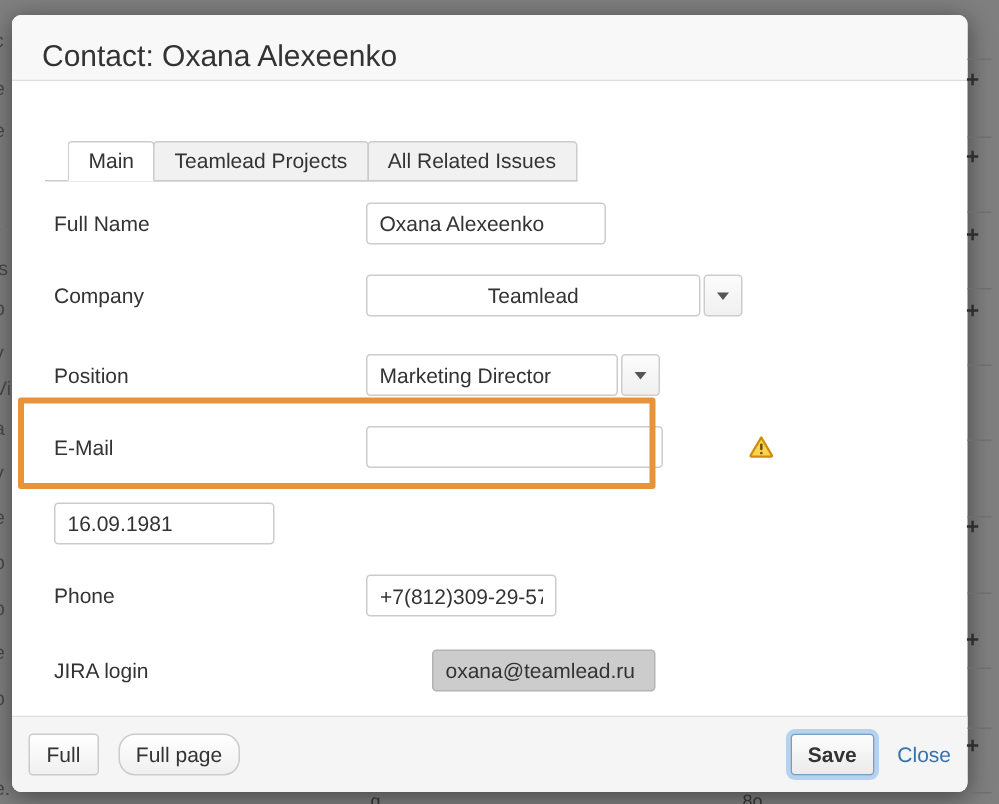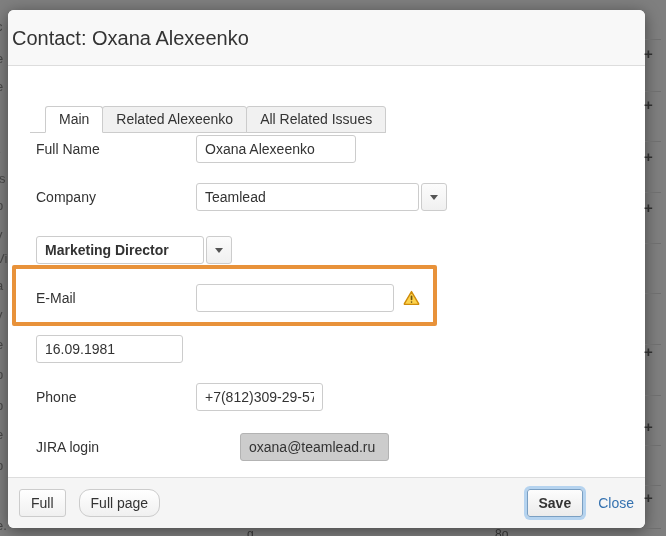--- a/index.html
+++ b/index.html
@@ -18,40 +18,40 @@
   .rline{position:absolute;left:645px;width:16px;height:1px;background:#6e6e6e;}
   .rplus{position:absolute;left:644px;width:16px;color:#2d2d2d;font-size:15px;font-weight:bold;line-height:14px;}
 
   
   .dialog{
     position:absolute;left:8px;top:10px;width:637px;height:518px;
     background:#fff;border-radius:6px;
     box-shadow:0 3px 16px rgba(0,0,0,.45);
   }
   .dlg-header{
-    height:56px;border-bottom:1px solid #ddd;border-radius:6px 6px 0 0;
-    background:#f8f8f8;box-sizing:border-box;padding:17px 0 0 4px;
+    height:44px;border-bottom:1px solid #ddd;border-radius:6px 6px 0 0;
+    background:#f8f8f8;box-sizing:border-box;padding:17px 0 0 20px;
   }
   .dlg-title{font-size:20px;color:#333;}
 
   
   .tabs{
-    position:absolute;left:22px;top:96px;display:flex;align-items:center;
+    position:absolute;left:22px;top:84px;display:flex;align-items:center;
     border-bottom:1px solid #ccc;padding-left:15px;
   }
   .tab{
     position:relative;margin-bottom:-1px;padding:4px 13px 5px;
     font-size:14px;color:#333;border:1px solid #ccc;border-radius:3px 3px 0 0;
     background:#f1f1f1;cursor:pointer;
   }
   .tab + .tab{margin-left:-1px;}
   .tab.active{background:#fff;border-bottom-color:#fff;z-index:2;}
 
   
-  .row{position:absolute;left:28px;height:28px;display:flex;align-items:center;}
+  .row{position:absolute;left:28px;height:28px;display:flex;align-items:center;gap:48px;}
   .row label{width:160px;font-size:14px;color:#333;flex:0 0 160px;}
   .txt{
     height:28px;box-sizing:border-box;border:1px solid #ccc;border-radius:3px;
     padding:0 8px;font-size:14px;color:#333;font-family:"Liberation Sans",sans-serif;
     background:#fff;outline:none;
   }
   .txt[readonly]{background:#ccc;border-color:#b3b3b3;}
   .r-fullname{top:125px;} .r-fullname .txt{width:160px;}
   .r-company{top:173px;}
   .r-position{top:226px;}
@@ -59,22 +59,22 @@
   .r-birthday{top:325px;}.r-birthday .txt{width:147px;}
   .r-phone{top:373px;}   .r-phone .txt{width:127px;}
   .r-jira{top:423px;}    .r-jira .txt{width:149px;margin-left:44px;}
 
   
   .select{display:flex;align-items:stretch;cursor:pointer;}
   .sel-text{
     box-sizing:border-box;height:28px;line-height:26px;border:1px solid #ccc;
     border-radius:3px;padding:0 8px;font-size:14px;color:#333;background:#fff;
   }
-  .r-company .sel-text{width:223px;}
-  .r-position .sel-text{width:168px;font-weight:bold;}
+  .r-company .sel-text{width:223px;text-align:center;}
+  .r-position .sel-text{width:168px;}
   .sel-btn{
     box-sizing:border-box;width:26px;height:28px;margin-left:2px;
     border:1px solid #ccc;border-radius:3px;
     background:linear-gradient(#fcfcfc,#f0f0f0);
     display:flex;align-items:center;justify-content:center;
   }
   .caret{width:0;height:0;border-left:4px solid transparent;border-right:4px solid transparent;border-top:5px solid #555;}
 
   
   .highlight-box{
@@ -118,21 +118,21 @@
   </div>
 
   <div class="dialog">
 
     <div class="dlg-header">
       <span class="dlg-title">Contact: Oxana Alexeenko</span>
     </div>
 
     <div class="tabs">
       <div class="tab active">Main</div>
-      <div class="tab">Related Alexeenko</div>
+      <div class="tab">Teamlead Projects</div>
       <div class="tab">All Related Issues</div>
     </div>
 
     <div class="highlight-box"></div>
 
     <div class="row r-fullname">
       <label>Full Name</label>
       <input class="txt" type="text" value="Oxana Alexeenko" style="">
     </div>
 
@@ -140,20 +140,21 @@
       <label>Company</label>
       <div class="select">
         <div class="sel-text">Teamlead</div>
         <div class="sel-btn">
           <span class="caret"></span>
         </div>
       </div>
     </div>
 
     <div class="row r-position">
+      <label>Position</label>
       <div class="select">
         <div class="sel-text">Marketing Director</div>
         <div class="sel-btn">
           <span class="caret"></span>
         </div>
       </div>
     </div>
 
     <div class="row r-email">
       <label>E-Mail</label>

